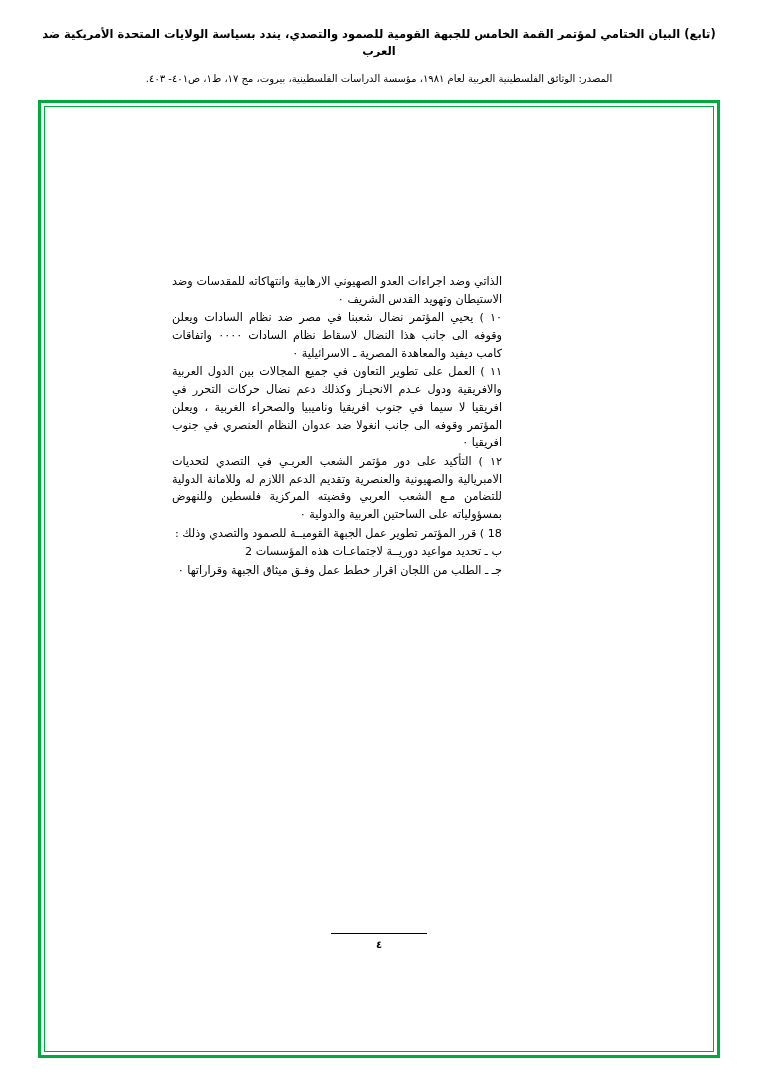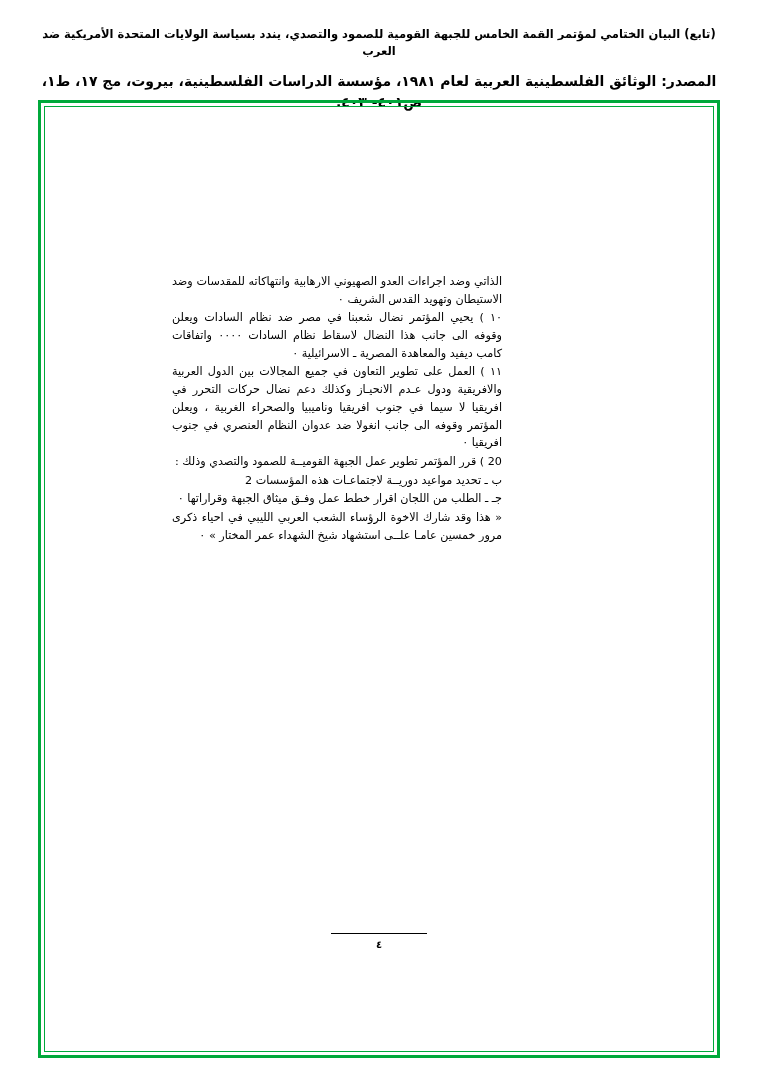--- a/index.html
+++ b/index.html
@@ -28,22 +28,22 @@
   }
   .header-title {
     font-size: 11.5px;
     font-weight: bold;
     line-height: 1.5;
     letter-spacing: 0px;
     direction: rtl;
   }
   .header-source {
     margin-top: 10px;
-    font-size: 14px;
-    font-weight: bold;
+    font-size: 10px;
+    font-weight: normal;
     line-height: 1.5;
     direction: rtl;
   }
   
   .frame {
     position: absolute;
     top: 100px;
     right: 38px;
     left: 38px;
     height: 958px;
@@ -112,24 +112,24 @@
     <div class="header-source">المصدر: الوثائق الفلسطينية العربية لعام ١٩٨١، مؤسسة الدراسات الفلسطينية، بيروت، مج ١٧، ط١، ص٤٠١- ٤٠٣.</div>
   </div>
 
   <div class="frame">
     <div class="frame-inner"></div>
 
     <div class="content">
       <p class="para">الذاتي وضد اجراءات العدو الصهيوني الارهابية وانتهاكاته للمقدسات وضد الاستيطان وتهويد القدس الشريف ٠</p>
       <p class="para">١٠ ) يحيي المؤتمر نضال شعبنا في مصر ضد نظام السادات ويعلن وقوفه الى جانب هذا النضال لاسقاط نظام السادات ٠٠٠٠ واتفاقات كامب ديفيد والمعاهدة المصرية ـ الاسرائيلية ٠</p>
       <p class="para">١١ ) العمل على تطوير التعاون في جميع المجالات بين الدول العربية والافريقية ودول عـدم الانحيـاز وكذلك دعم نضال حركات التحرر في افريقيا لا سيما في جنوب افريقيا وناميبيا والصحراء الغربية ، ويعلن المؤتمر وقوفه الى جانب انغولا ضد عدوان النظام العنصري في جنوب افريقيا ٠</p>
-      <p class="para">20 ) قرر المؤتمر تطوير عمل الجبهة القوميــة للصمود والتصدي وذلك :</p>
+      <p class="para">١٢ ) التأكيد على دور مؤتمر الشعب العربـي في التصدي لتحديات الامبريالية والصهيونية والعنصرية وتقديم الدعم اللازم له وللامانة الدولية للتضامن مـع الشعب العربي وقضيته المركزية فلسطين وللنهوض بمسؤولياته على الساحتين العربية والدولية ٠</p>
+      <p class="para">18 ) قرر المؤتمر تطوير عمل الجبهة القوميــة للصمود والتصدي وذلك :</p>
       <p class="para">ب ـ تحديد مواعيد دوريــة لاجتماعـات هذه المؤسسات 2</p>
       <p class="para">جـ ـ الطلب من اللجان اقرار خطط عمل وفـق ميثاق الجبهة وقراراتها ٠</p>
-      <p class="para">« هذا وقد شارك الاخوة الرؤساء الشعب العربي الليبي في احياء ذكرى مرور خمسين عامـا علــى استشهاد شيخ الشهداء عمر المختار » ٠</p>
     </div>
 
     <div class="divider">
       <span class="rule"></span>
     </div>
   </div>
 
   <div class="footer">٤</div>
 
 </div>

